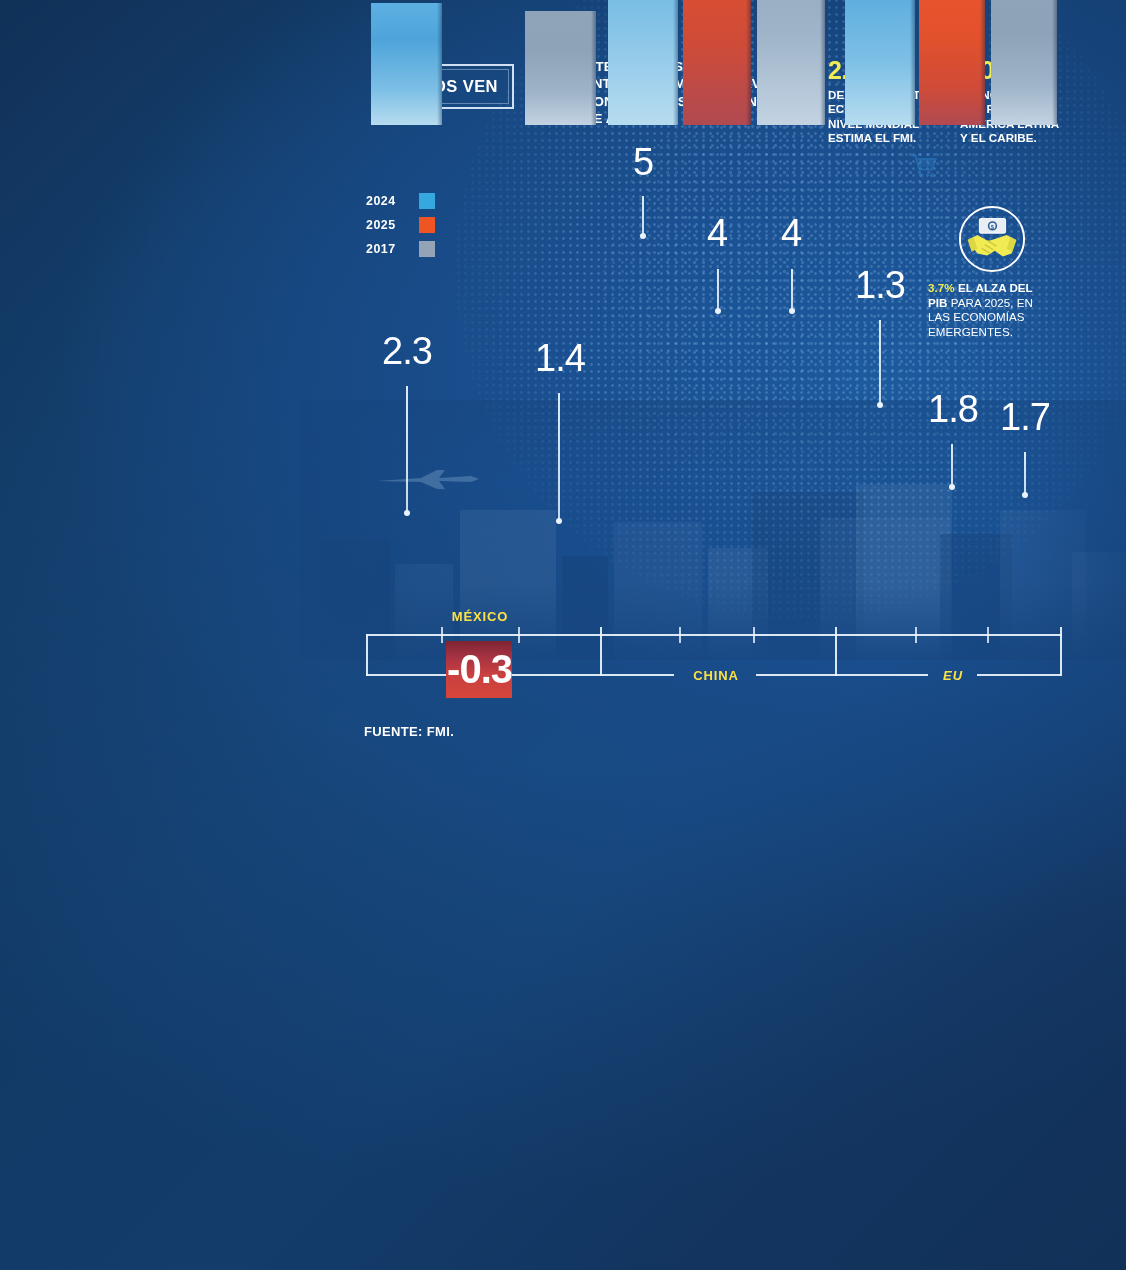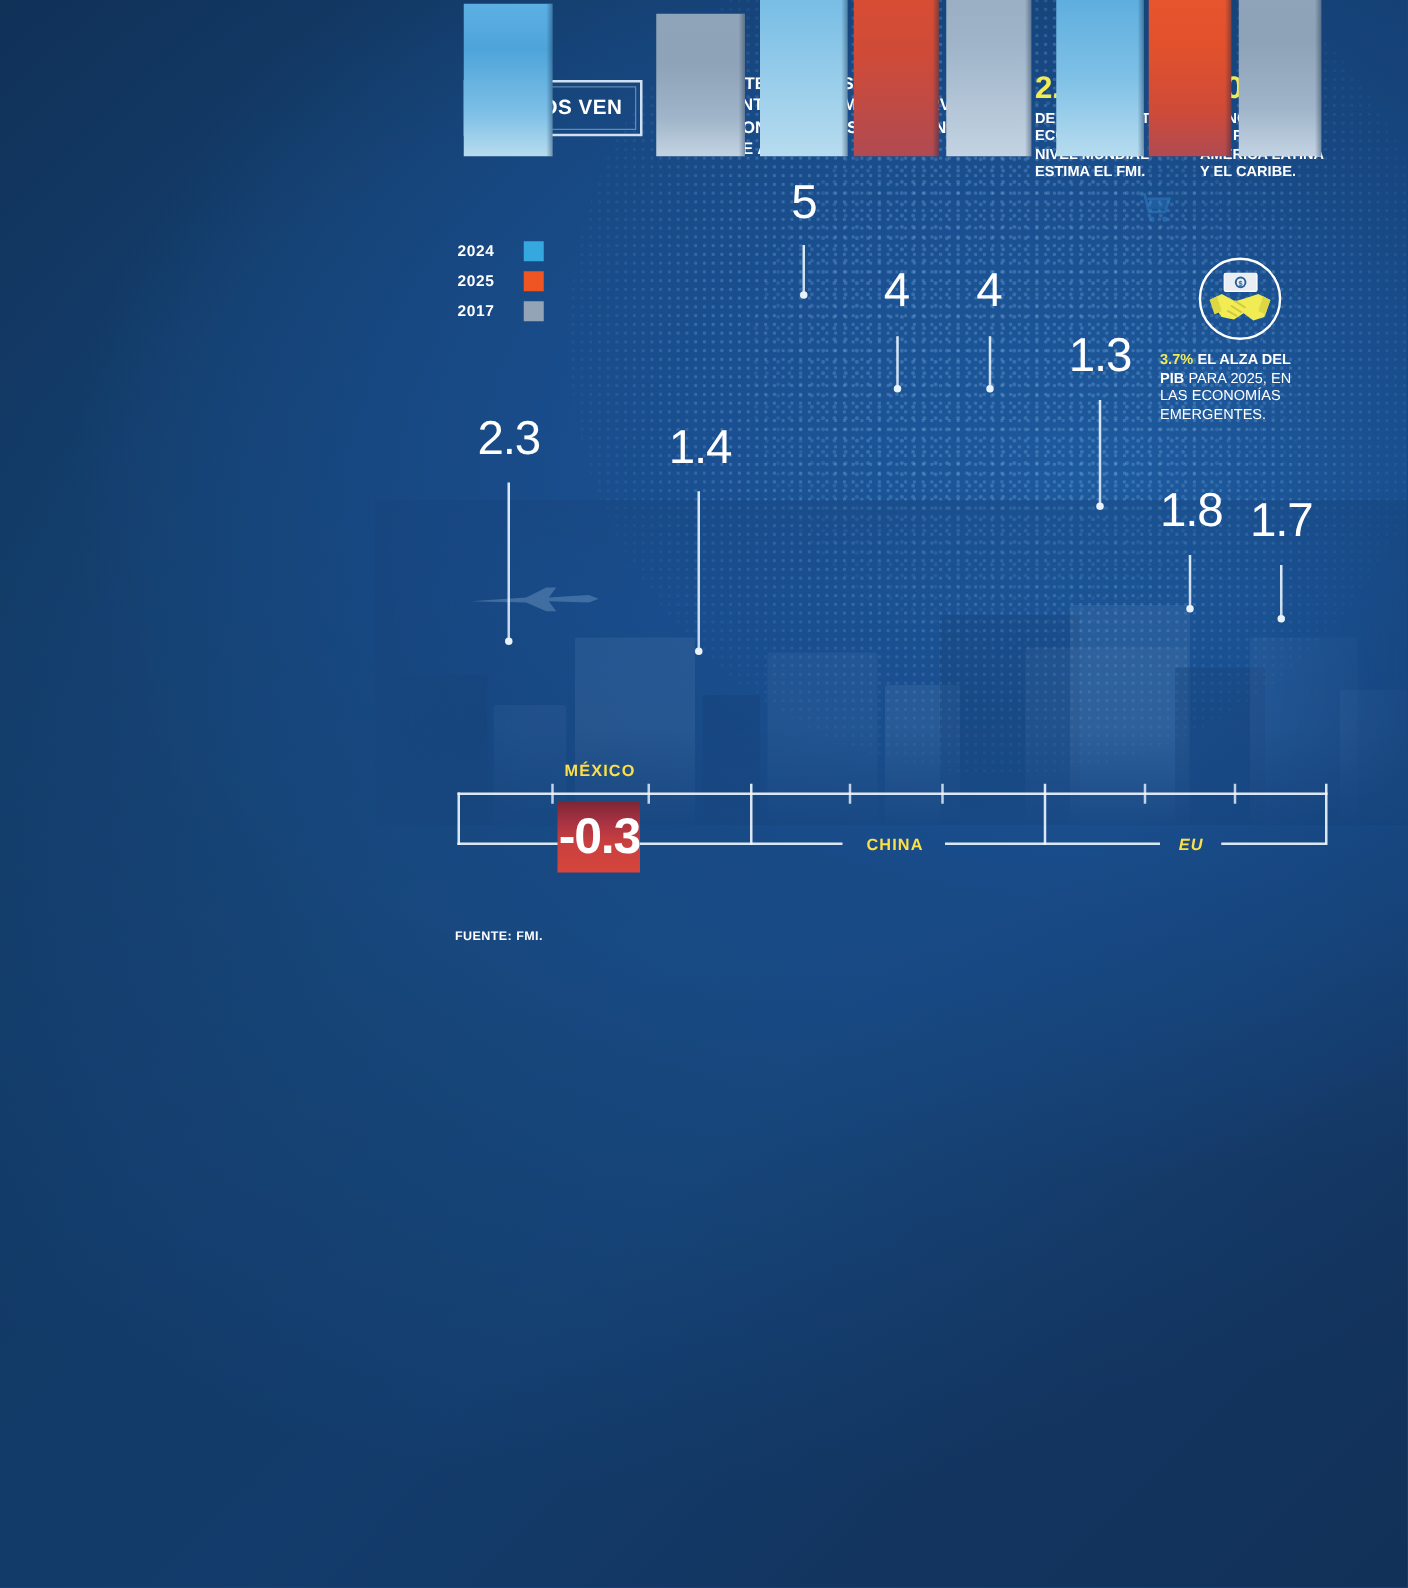--- a/index.html
+++ b/index.html
@@ -164,22 +164,22 @@
     position:absolute;
     background:linear-gradient(180deg,#7d2532 0%,#a63243 28%,#c9403f 58%,#d6453c 100%);
     display:flex; align-items:center; justify-content:flex-end;
   }
   .neg-box span {
     color:#ffffff; font-size:40px; font-weight:bold; line-height:1; letter-spacing:-1px;
     margin-top:-2px;
   }
 
   .source {
-    position:absolute; left:364px; top:744px;
-    color:#ffffff; font-size:10px; font-weight:bold; letter-spacing:.35px;
+    position:absolute; left:364px; top:724px;
+    color:#ffffff; font-size:13px; font-weight:bold; letter-spacing:.35px;
   }
 </style>
 </head>
 <body>
 
 <div id="bg">
   <div class="bg-base"></div>
   <div class="globe"></div>
   <div class="globe2"></div>
 

